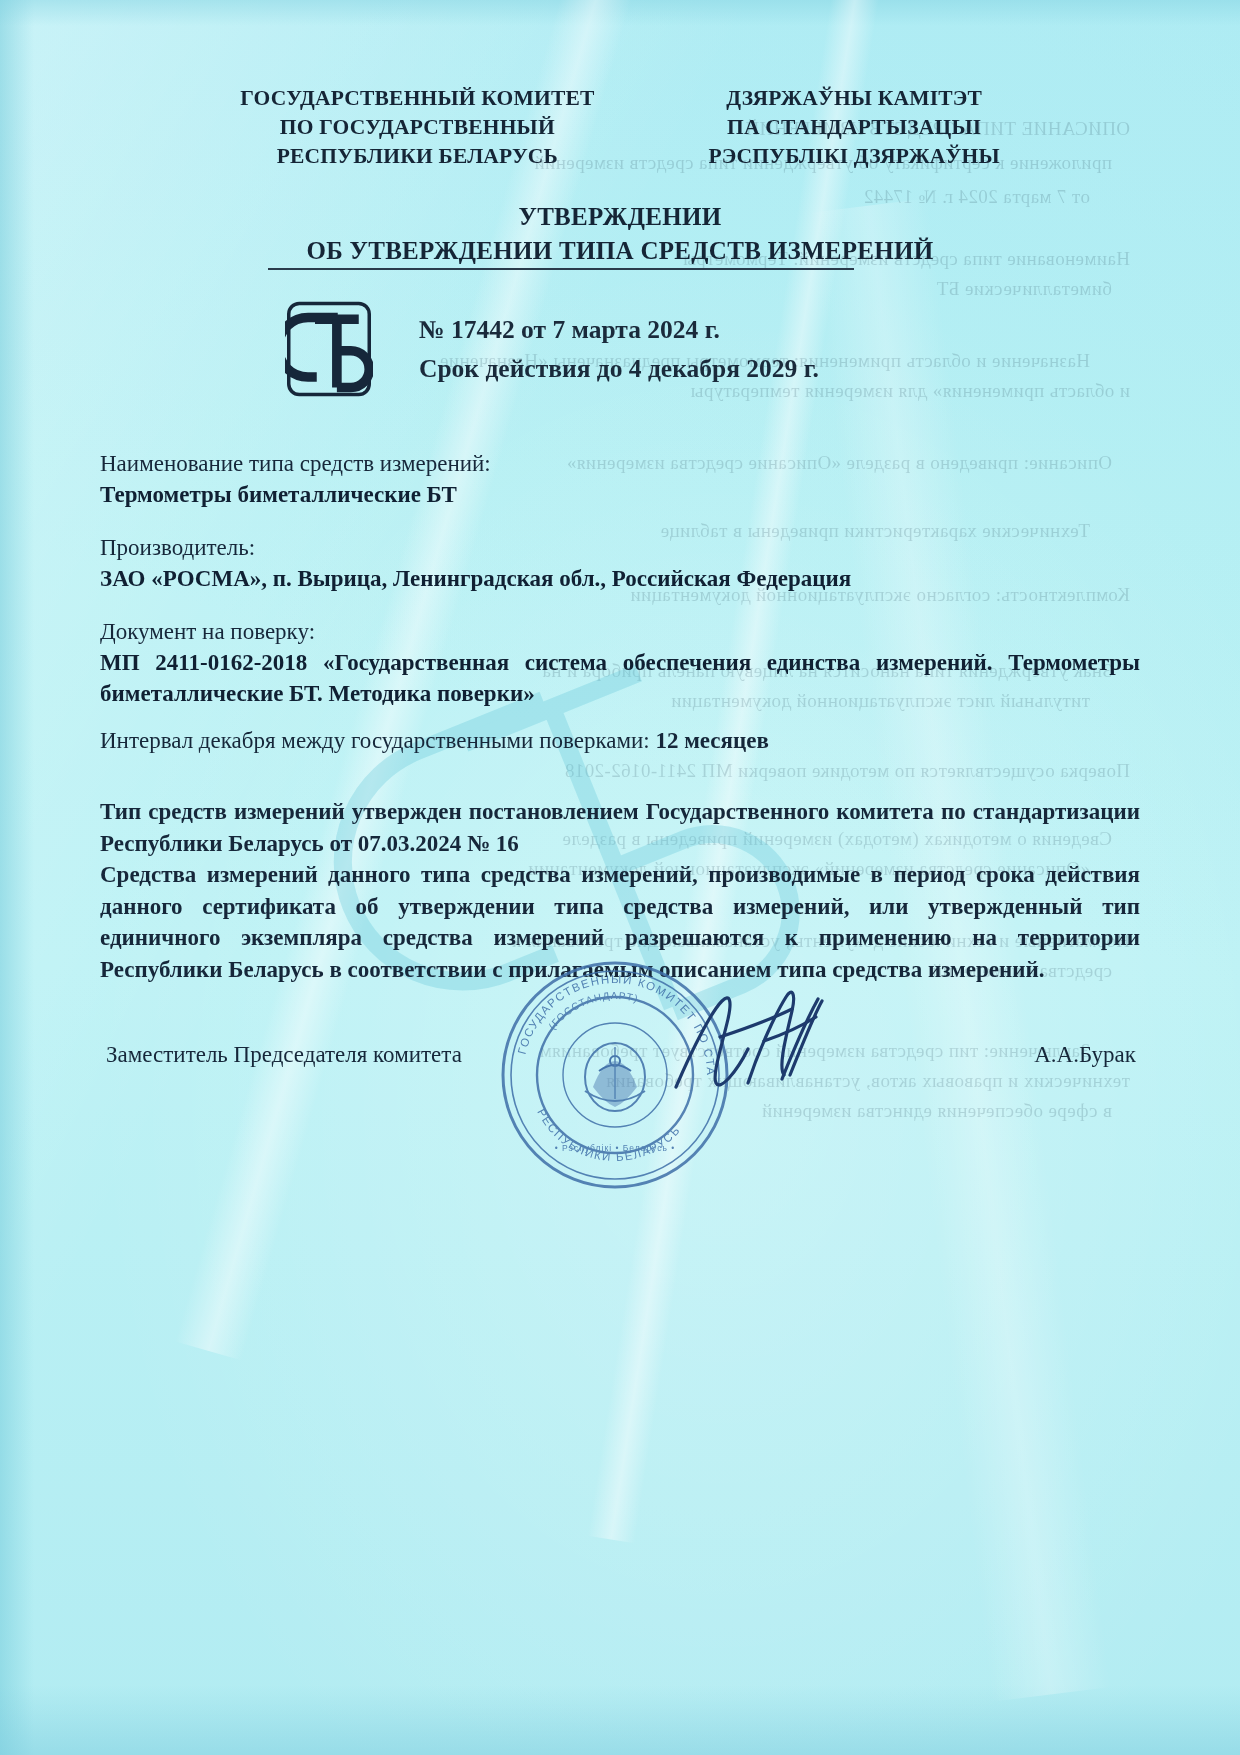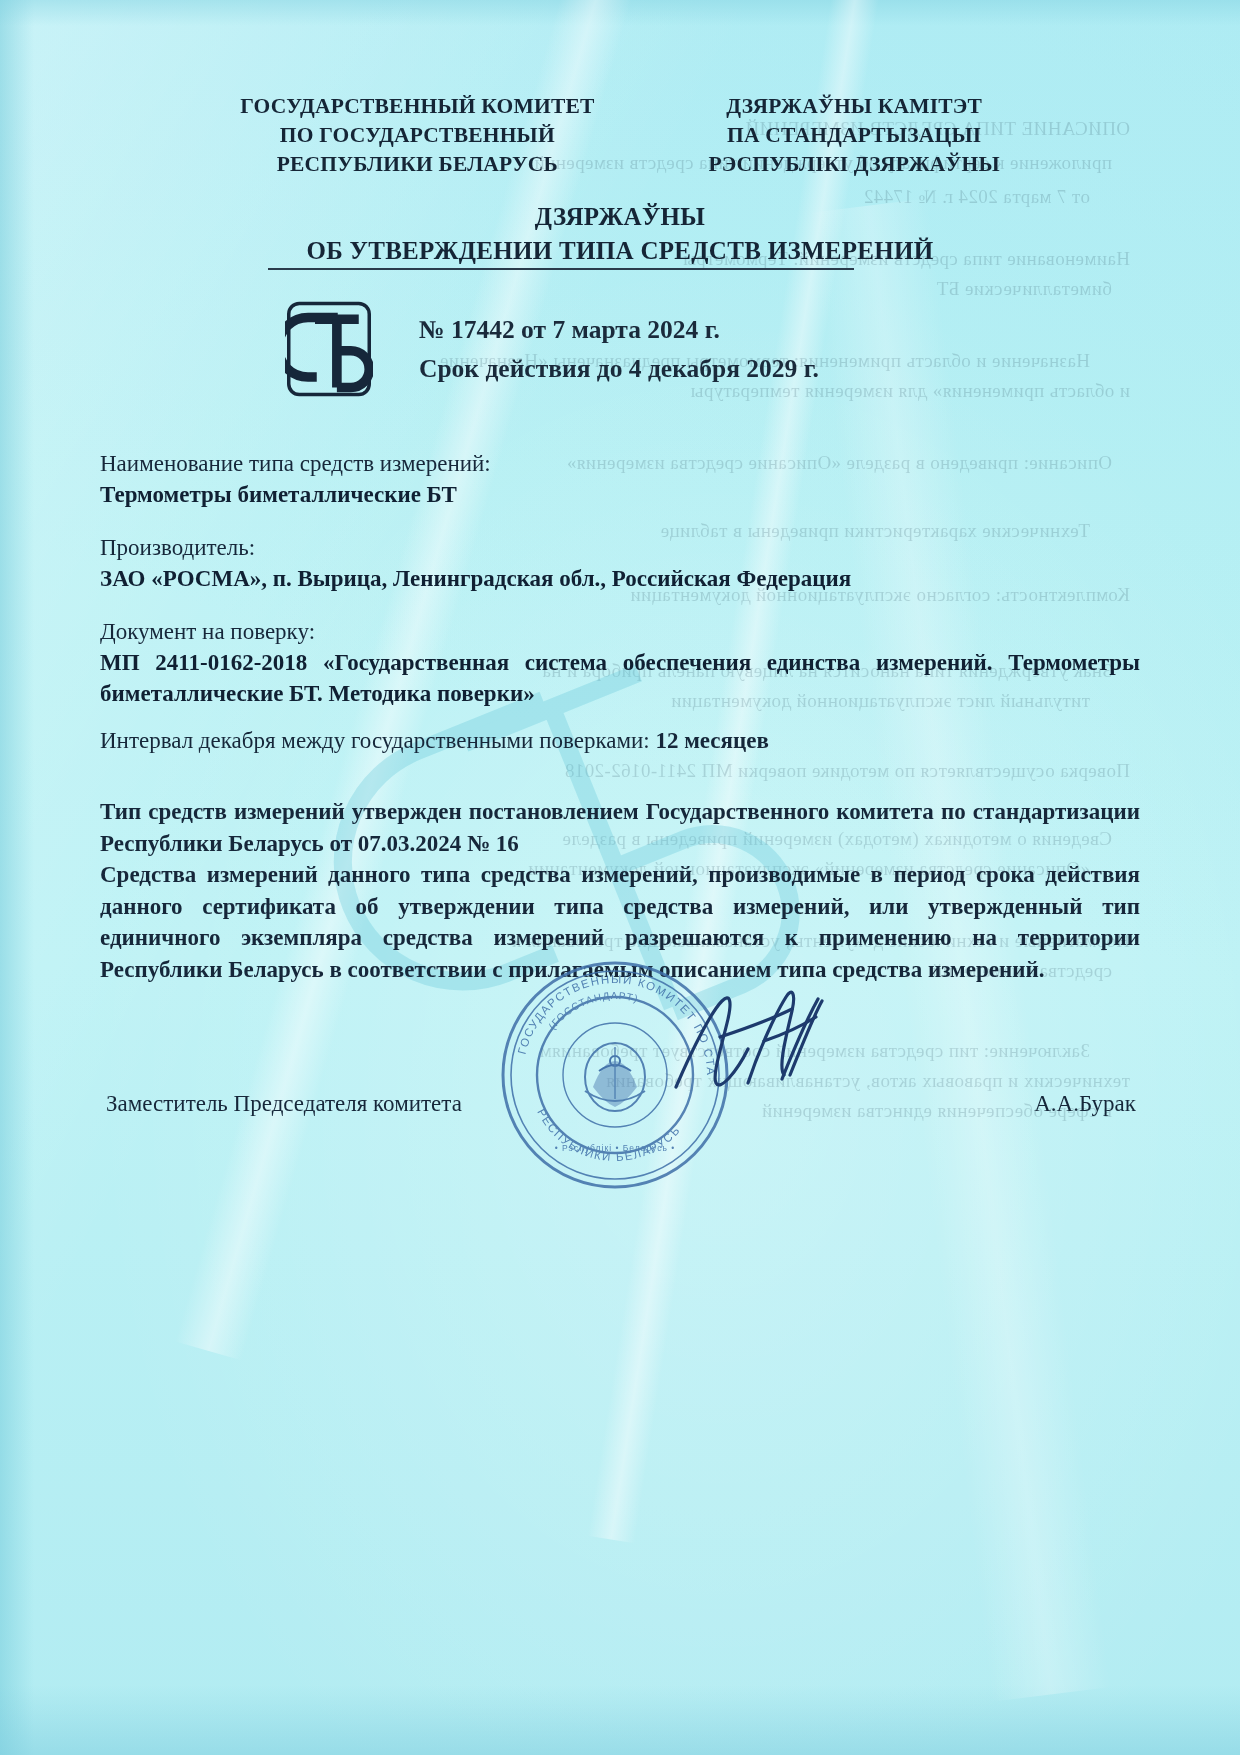--- a/index.html
+++ b/index.html
@@ -74,21 +74,21 @@
   }
 
   
   .sheet {
     position: absolute;
     inset: 0;
   }
 
   .org-head {
     position: absolute;
-    top: 92px;
+    top: 84px;
     left: 0;
     width: 100%;
     display: flex;
     justify-content: center;
     gap: 114px;
   }
   .org-col {
     text-align: center;
     font-weight: bold;
     font-size: 21.5px;
@@ -177,21 +177,21 @@
     font-size: 23px;
     line-height: 31.5px;
     text-align: justify;
     text-align-last: left;
     color: #16273a;
   }
   .para.p1 { text-align-last: left; }
 
   .sign-row {
     position: absolute;
-    top: 1091px;
+    top: 1042px;
     left: 106px;
     width: 1030px;
     display: flex;
     justify-content: space-between;
     align-items: center;
     font-size: 23px;
     color: #16273a;
     gap: 32px;
   }
 
@@ -266,21 +266,21 @@
       <div>РЕСПУБЛИКИ БЕЛАРУСЬ</div>
     </div>
     <div class="org-col">
       <div>ДЗЯРЖАЎНЫ КАМІТЭТ</div>
       <div>ПА СТАНДАРТЫЗАЦЫІ</div>
       <div>РЭСПУБЛІКІ ДЗЯРЖАЎНЫ</div>
     </div>
   </div>
 
   <div class="cert-title">
-    <div>ДЗЯРЖАЎНЫ</div>
+    <div>УТВЕРЖДЕНИИ</div>
     <div>ОБ УТВЕРЖДЕНИИ ТИПА СРЕДСТВ ИЗМЕРЕНИЙ</div>
   </div>
 
   <div class="rule"></div>
 
   <div class="numblock">
     <svg class="emblem" viewBox="0 0 100 112">
       <rect x="4" y="4" width="92" height="104" rx="12" ry="12" fill="none" stroke="#16273a" stroke-width="4"></rect>
       <path d="M60 20 H26 a34 34 0 0 0 0 68 h10" fill="none" stroke="#16273a" stroke-width="11" stroke-linecap="butt"></path>
       <path d="M34 22 H84" fill="none" stroke="#16273a" stroke-width="11"></path>

